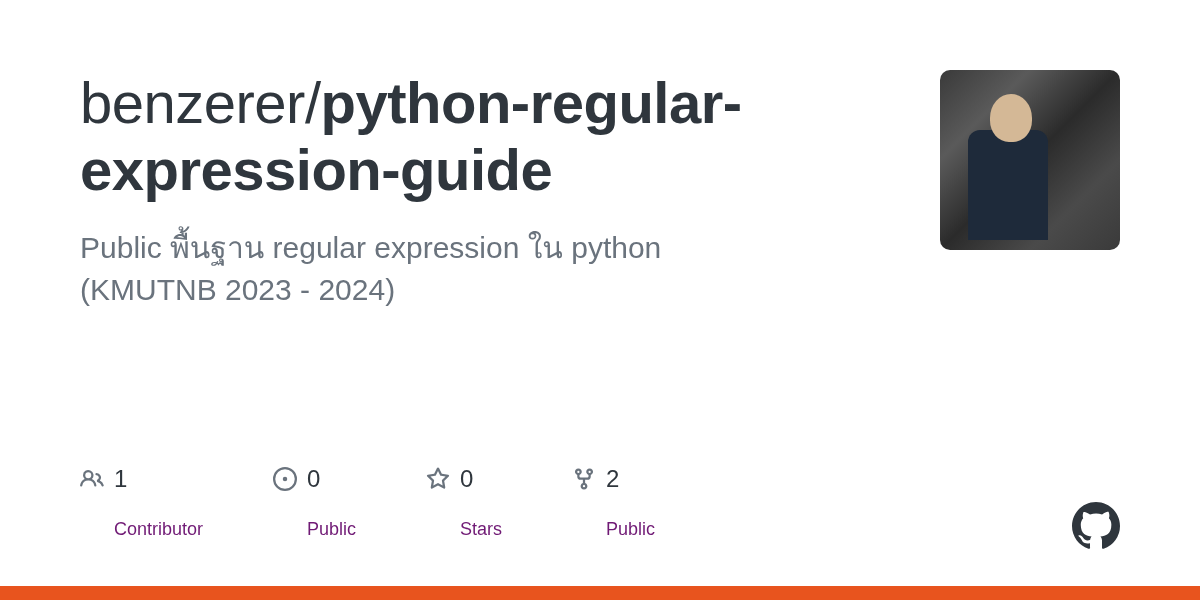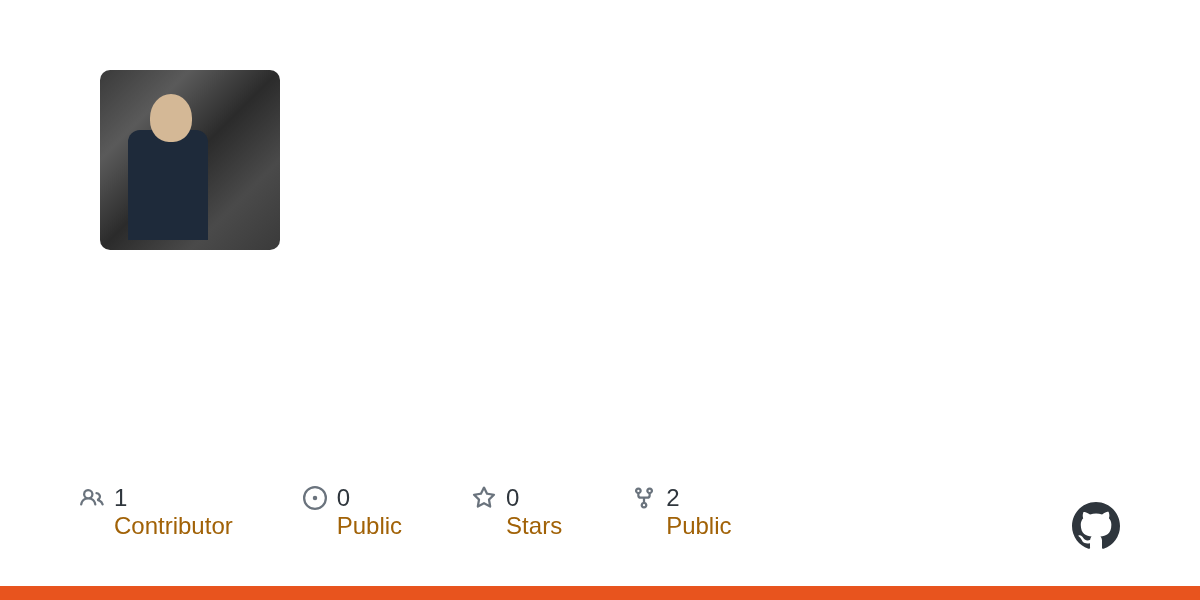--- a/index.html
+++ b/index.html
@@ -105,24 +105,24 @@
       height: 24px;
       fill: #6a737d;
       flex-shrink: 0;
     }
     .stat-value {
       font-size: 24px;
       color: #2f363d;
       font-weight: 400;
     }
     .stat-label {
-      margin-top: 0;
+      margin-top: 26px;
       margin-left: 34px;
-      font-size: 24px;
-      color: #a16207;
+      font-size: 18px;
+      color: #701a75;
       font-weight: 400;
     }
     .github-logo {
       position: absolute;
       bottom: 50px;
       right: 80px;
       width: 48px;
       height: 48px;
       fill: #2f363d;
     }
@@ -133,20 +133,26 @@
       width: 100%;
       height: 14px;
       background: #e8541e;
     }
   </style>
 </head>
 <body>
 
 <div class="container">
   <div class="header-row">
+    <div class="title-block">
+      <h1 class="repo-title">
+        <span class="owner">benzerer</span><span class="slash">/</span><span class="name">python-regular-expression-guide</span>
+      </h1>
+      <p class="description">Public พื้นฐาน regular expression ใน python (KMUTNB 2023 - 2024)</p>
+    </div>
     <div class="avatar"></div>
   </div>
 
   <div class="stats-row">
     <div class="stat">
       <div class="stat-top">
         <svg class="stat-icon" viewBox="0 0 16 16">
             <path d="M5.5 3.5a2 2 0 1 0 0 4 2 2 0 0 0 0-4zM2 5.5a3.5 3.5 0 1 1 5.898 2.549 5.507 5.507 0 0 1 3.034 4.084.75.75 0 1 1-1.482.235 4.001 4.001 0 0 0-7.9 0 .75.75 0 0 1-1.482-.236A5.507 5.507 0 0 1 3.102 8.05 3.49 3.49 0 0 1 2 5.5zM11 4a.75.75 0 1 0 0 1.5 1.5 1.5 0 0 1 .666 2.844.75.75 0 0 0-.416.672v.352a.75.75 0 0 0 .574.73c1.2.289 2.162 1.2 2.522 2.372a.75.75 0 1 0 1.434-.44 5.01 5.01 0 0 0-2.56-3.012A3 3 0 0 0 11 4z"></path>
           </svg>
         <span class="stat-value">1</span>

